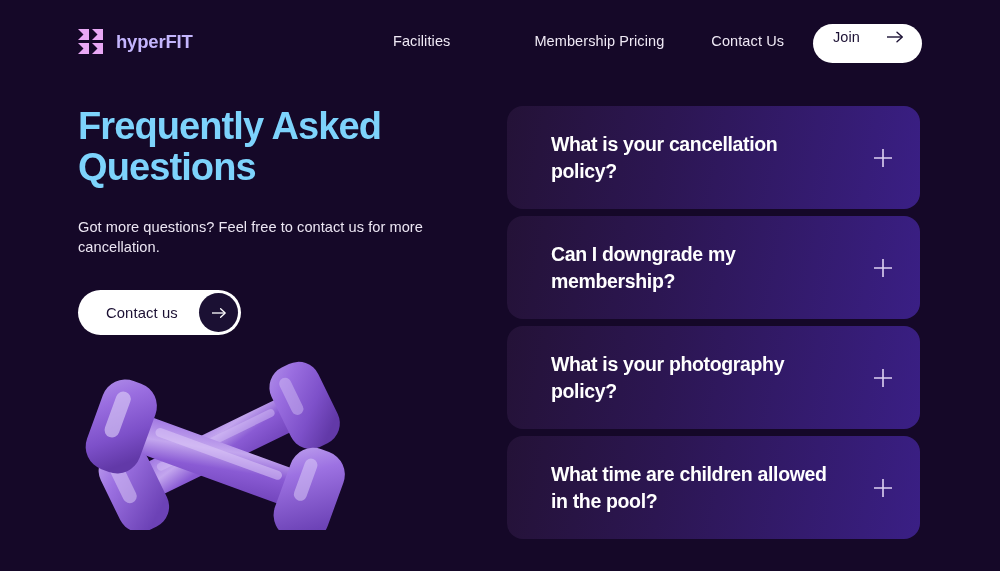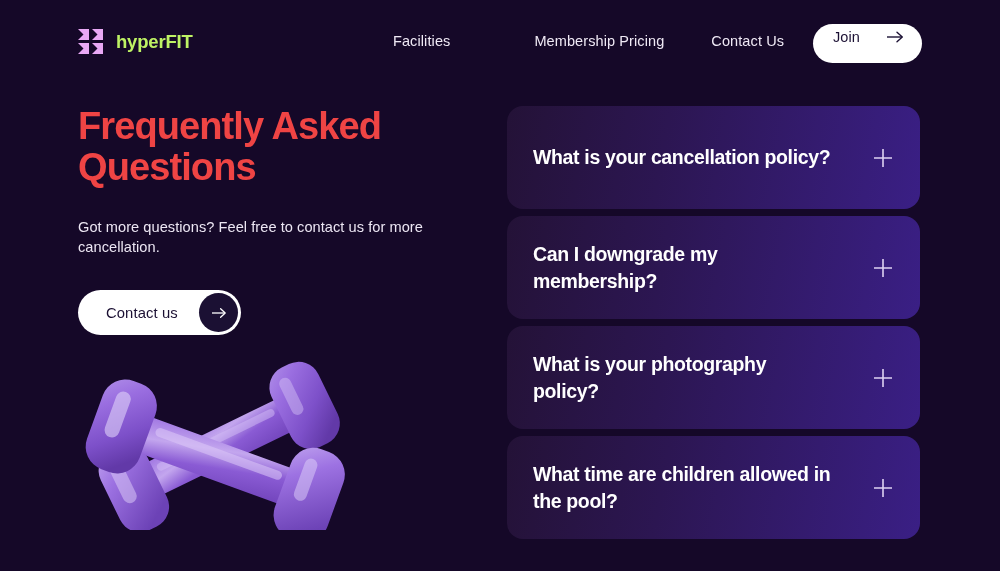--- a/index.html
+++ b/index.html
@@ -12,41 +12,41 @@
   .page { position:relative; width:1000px; height:571px; background:#150828; }
 
   
   .header {
     position:absolute; top:0; left:0; width:1000px; height:86px;
     display:flex; align-items:center;
   }
   .brand { position:absolute; left:78px; top:29px; display:flex; align-items:center; gap:12px; }
   .logo-mark { width:26px; height:26px; display:block; }
   .brand-name {
-    color:#bef264; font-size:18.5px; font-weight:bold; letter-spacing:-0.2px;
+    color:#c4b5fd; font-size:18.5px; font-weight:bold; letter-spacing:-0.2px;
   }
   .nav { position:absolute; left:393px; top:33px; display:flex; align-items:center; gap:8px; }
   .nav a {
     color:#efe9f5; font-size:14.5px; text-decoration:none; white-space:nowrap;
     letter-spacing:0.1px; display:block;
   }
   .nav-gap1 { width:68px; } .nav-gap2 { width:31px; }
   .join-btn {
     position:absolute; left:813px; top:24px; width:109px; height:39px;
     background:#ffffff; border-radius:20px; border:none;
     display:flex; align-items:center; justify-content:space-between;
     padding:0 18px 14px 20px; cursor:pointer;
   }
   .join-btn .label { color:#1b1033; font-size:14.5px; letter-spacing:0.1px; }
   .join-arrow { width:18px; height:14px; display:block; }
 
   
   .left { position:absolute; left:78px; top:106px; width:400px; }
   .title {
-    color:#ef4444; font-size:38px; font-weight:bold; line-height:1.08;
+    color:#7dd3fc; font-size:38px; font-weight:bold; line-height:1.08;
     letter-spacing:-0.9px; width:330px;
   }
   .subtitle {
     margin-top:30px; color:#ece6f3; font-size:14.6px; line-height:1.34;
     width:350px; letter-spacing:0.05px;
   }
   .contact-btn {
     margin-top:33px; width:163px; height:45px; background:#ffffff;
     border:none; border-radius:23px; cursor:pointer; position:relative;
     display:flex; align-items:center; padding-left:28px;
@@ -66,21 +66,21 @@
   
   .faq { position:absolute; left:507px; top:106px; width:413px; }
   .faq-card {
     position:relative; width:413px; height:103px; border-radius:16px;
     background:linear-gradient(100deg,#241237 0%,#2c1652 38%,#3a1f85 100%);
     margin-bottom:7px; cursor:pointer;
     display:flex; align-items:center;
   }
   .faq-q {
     color:#ffffff; font-size:19.5px; font-weight:bold; line-height:1.38;
-    letter-spacing:-0.35px; padding-left:26px; width:330px;
+    letter-spacing:-0.35px; padding-left:44px; width:330px;
   }
   .faq-plus {
     position:absolute; right:26px; top:50%; transform:translateY(-50%);
     width:22px; height:22px;
   }
   .faq-plus svg { width:22px; height:22px; display:block; }
 </style>
 </head>
 <body>
 

